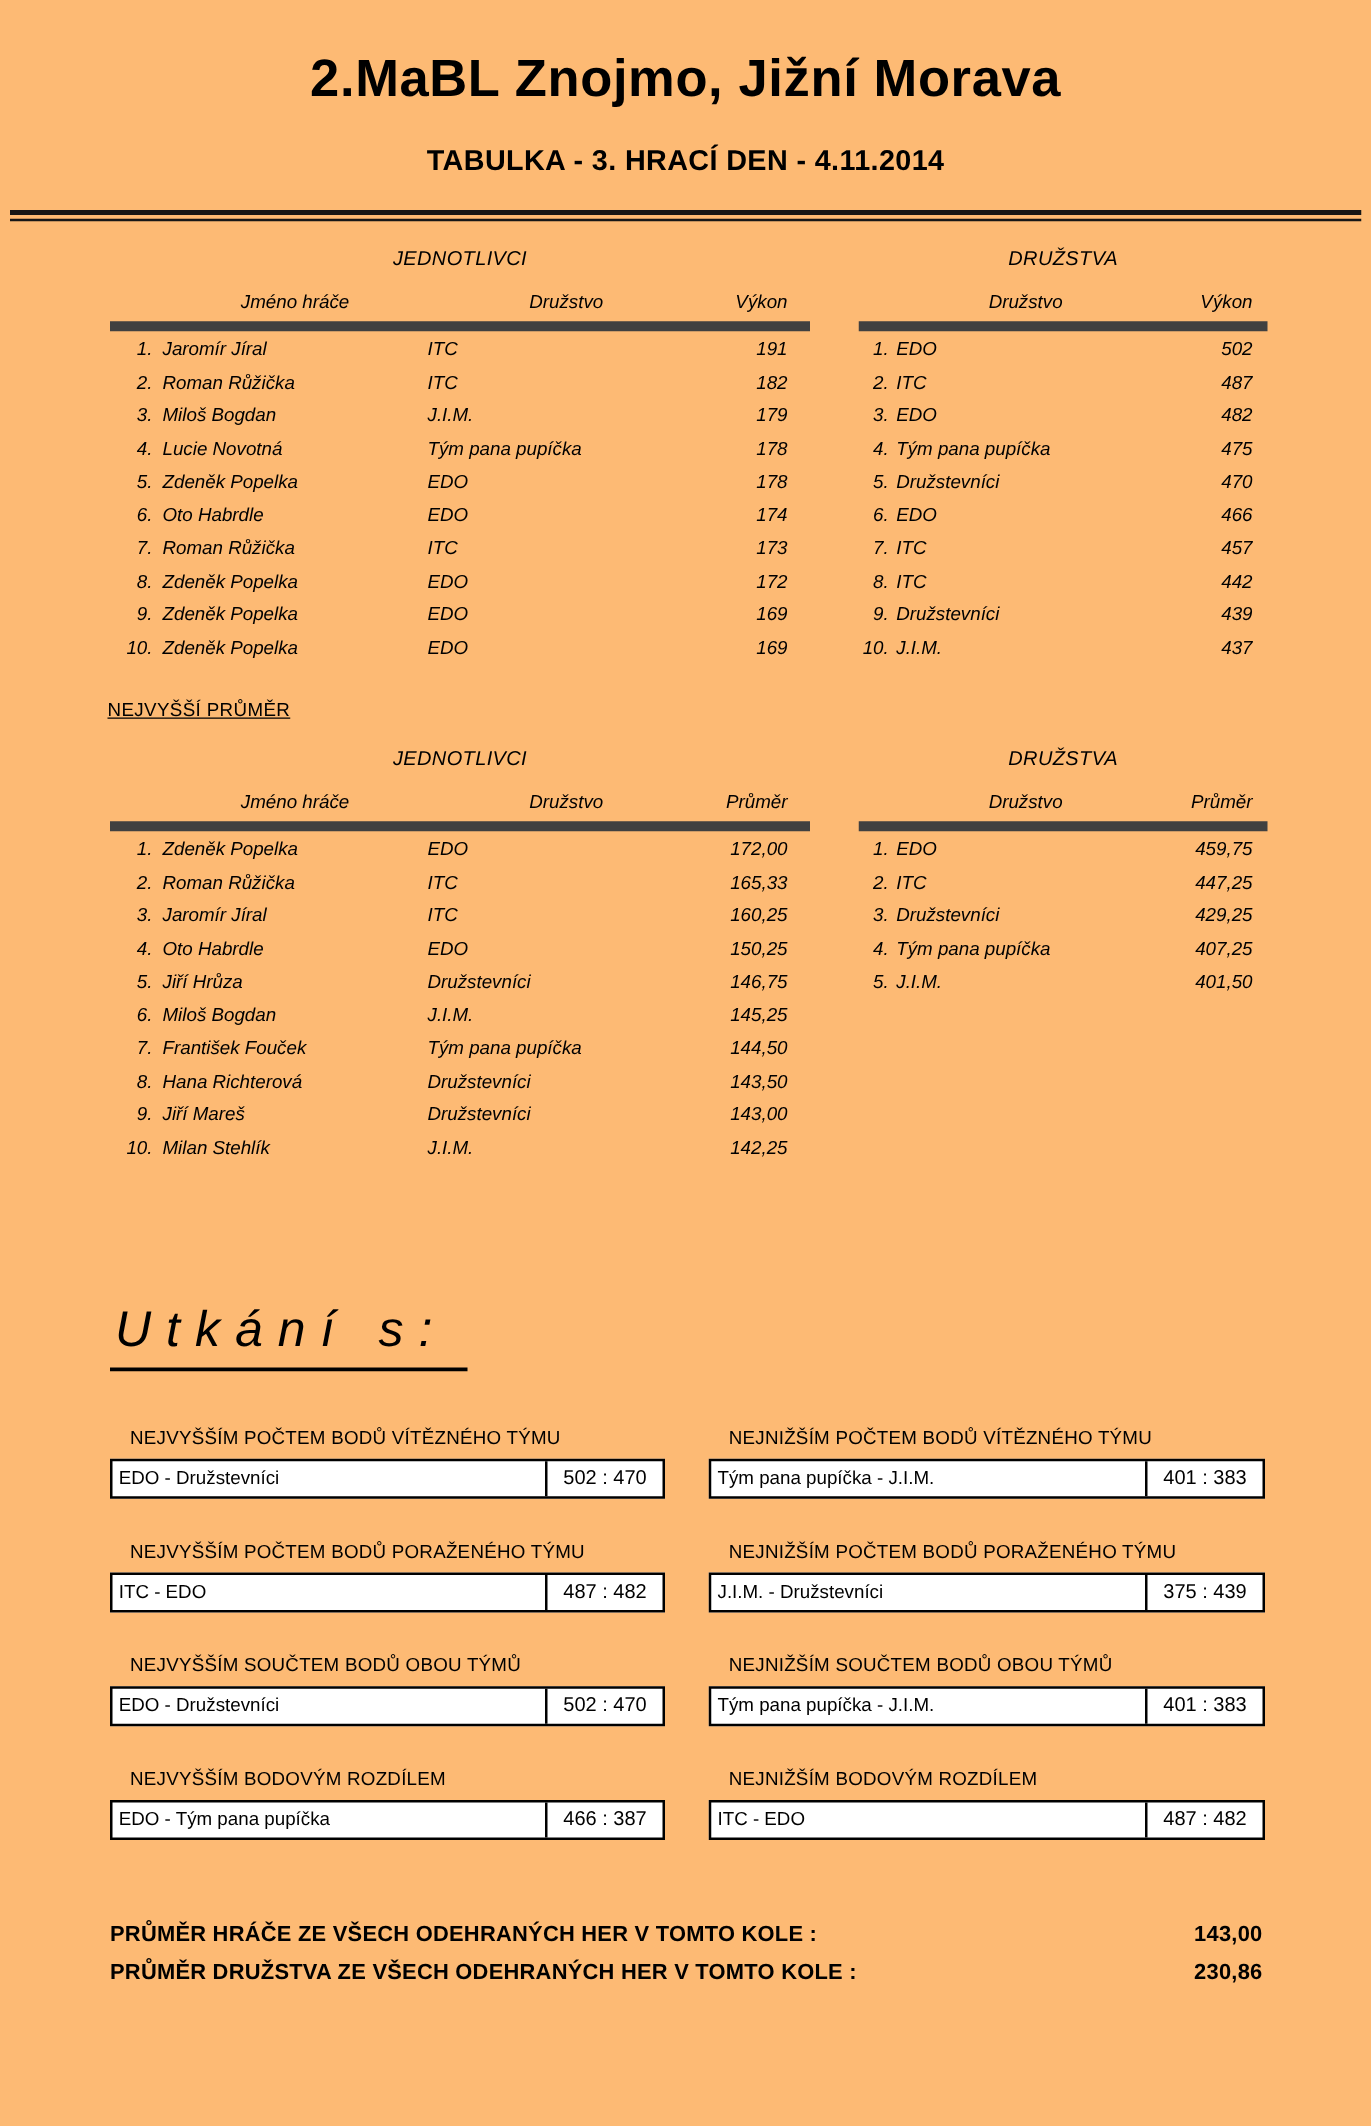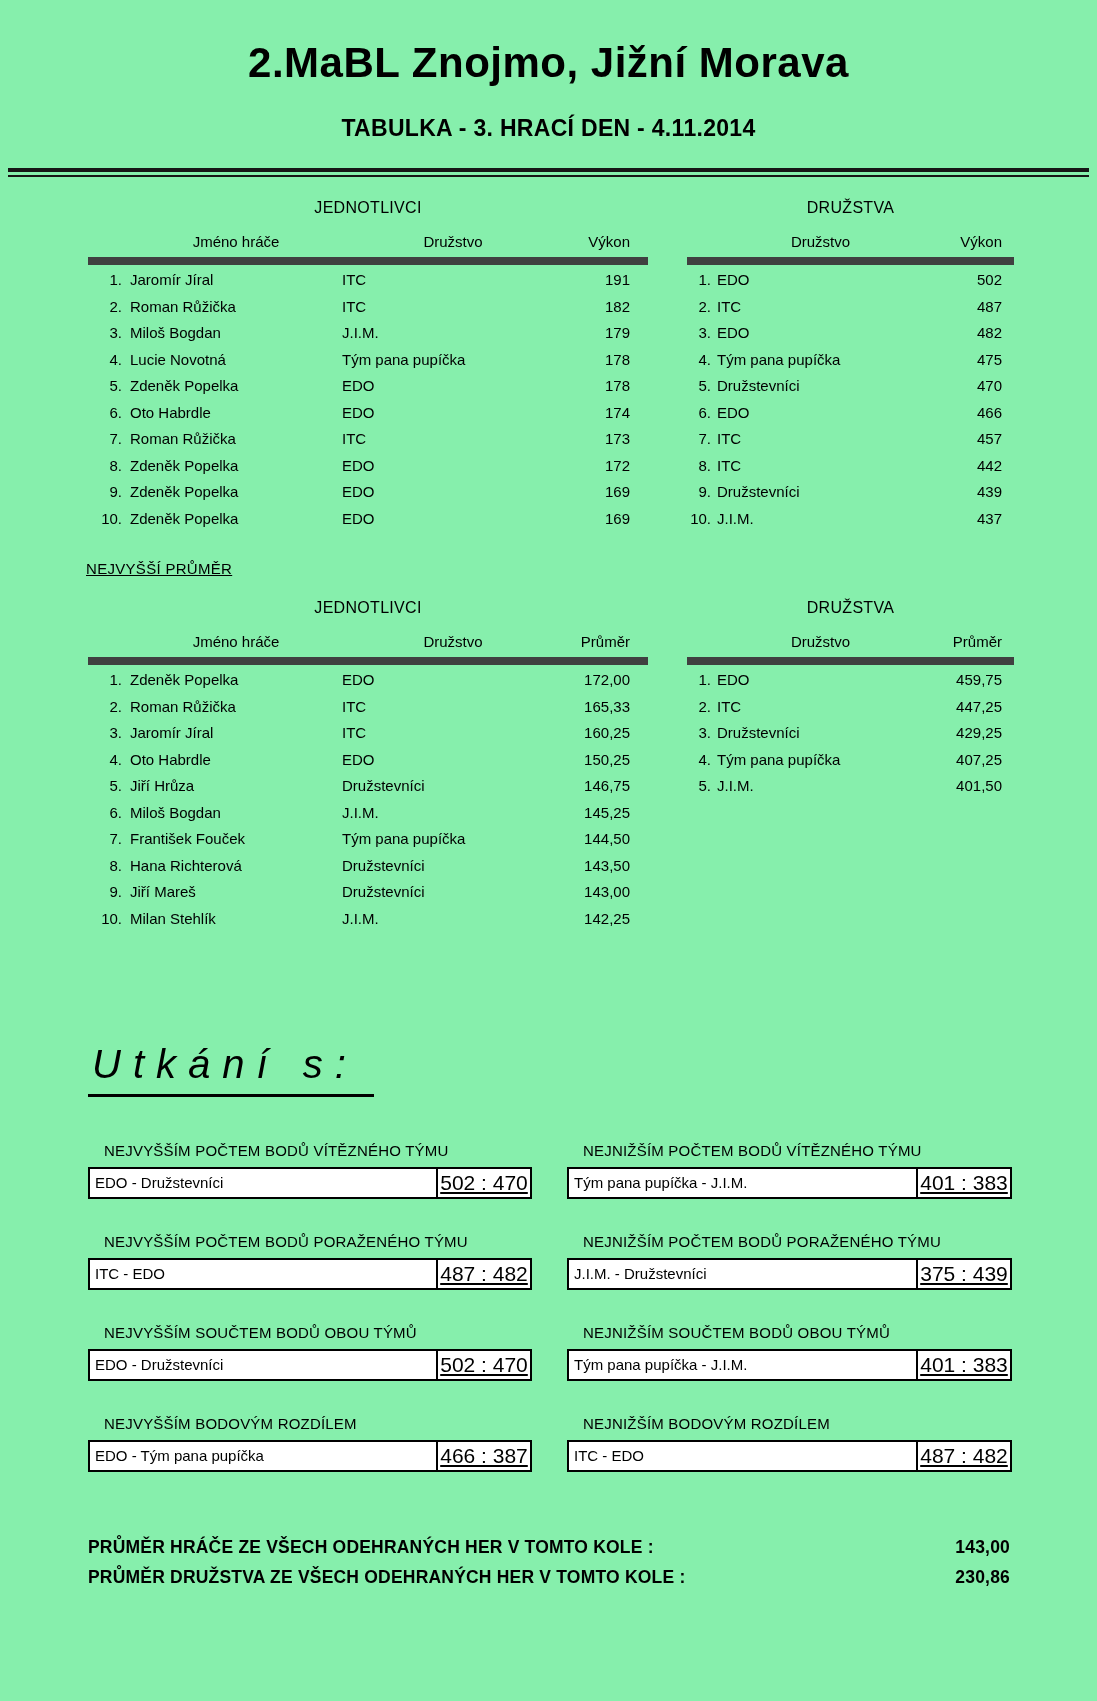--- a/index.html
+++ b/index.html
@@ -1,29 +1,29 @@
 <!DOCTYPE html>
 <html><head>
 <meta charset="utf-8">
 <style>
   html,body{margin:0;padding:0;background:#fff;}
   .page{
     position:relative;width:1097px;height:1701px;overflow:hidden;
-    background:#86efac;color:#000;
+    background:#fdba74;color:#000;
     font-family:"Liberation Sans","DejaVu Sans",sans-serif;
   }
   
   .title{padding-top:40px;font-size:42px;line-height:1.08;font-weight:bold;text-align:center;letter-spacing:.5px;}
   .subtitle{margin-top:30px;font-size:23px;font-weight:bold;text-align:center;letter-spacing:.3px;}
   .double-rule{margin:26px 8px 0 8px;height:3px;border-top:4px solid #161616;border-bottom:2px solid #161616;}
   
   .sec-heading{margin:32px 0 0 86px;font-size:15px;text-decoration:underline;letter-spacing:.3px;}
   .sec-heading.second{margin-top:28px;}
   
-  .tables{display:flex;margin:22px 0 0 88px;}
+  .tables{display:flex;margin:22px 0 0 88px;font-style:italic;}
   .tbl-ind{width:560px;}
   .tbl-team{width:327px;margin-left:39px;}
   .tbl-title{font-size:16px;text-align:center;line-height:18px;margin-bottom:16px;letter-spacing:.3px;}
   .thead{display:flex;font-size:15px;line-height:17px;padding-bottom:7px;border-bottom:8px solid #404040;}
   .tbody{padding-top:2px;}
   .trow{display:flex;font-size:15px;height:26.5px;line-height:26.5px;}
   .c-rank{flex:none;width:34px;text-align:right;}
   .c-gap{flex:none;width:8px;}
   .c-name{flex:none;width:212px;}
   .c-team{flex:none;width:200px;}
@@ -41,21 +41,21 @@
     border-bottom:3px solid #000;padding:0 16px 10px 4px;
   }
   .utkani-grid{
     display:grid;grid-template-columns:444px 445px;column-gap:38px;row-gap:44px;
     margin:46px 0 0 88px;
     gap:35px;
   }
   .u-label{font-size:15px;line-height:15px;margin:0 0 9px 16px;letter-spacing:.2px;}
   .u-box{display:flex;border:2px solid #000;height:28px;background:#fff;}
   .u-teams{flex:1;font-size:15px;line-height:28px;padding-left:5px;white-space:nowrap;overflow:hidden;}
-  .u-score{flex:none;width:92px;border-left:2px solid #000;font-size:21px;line-height:28px;text-align:center;text-decoration:underline;}
+  .u-score{flex:none;width:92px;border-left:2px solid #000;font-size:16px;line-height:28px;text-align:center;}
   
   .summary{margin:60px 0 0 88px;width:922px;}
   .s-row{display:flex;justify-content:space-between;font-size:17.5px;font-weight:bold;line-height:30px;letter-spacing:.2px;}
   .s-label{white-space:nowrap;}
   .s-value{text-align:right;}
 </style>
 </head>
 <body>
 
 <div class="page">

